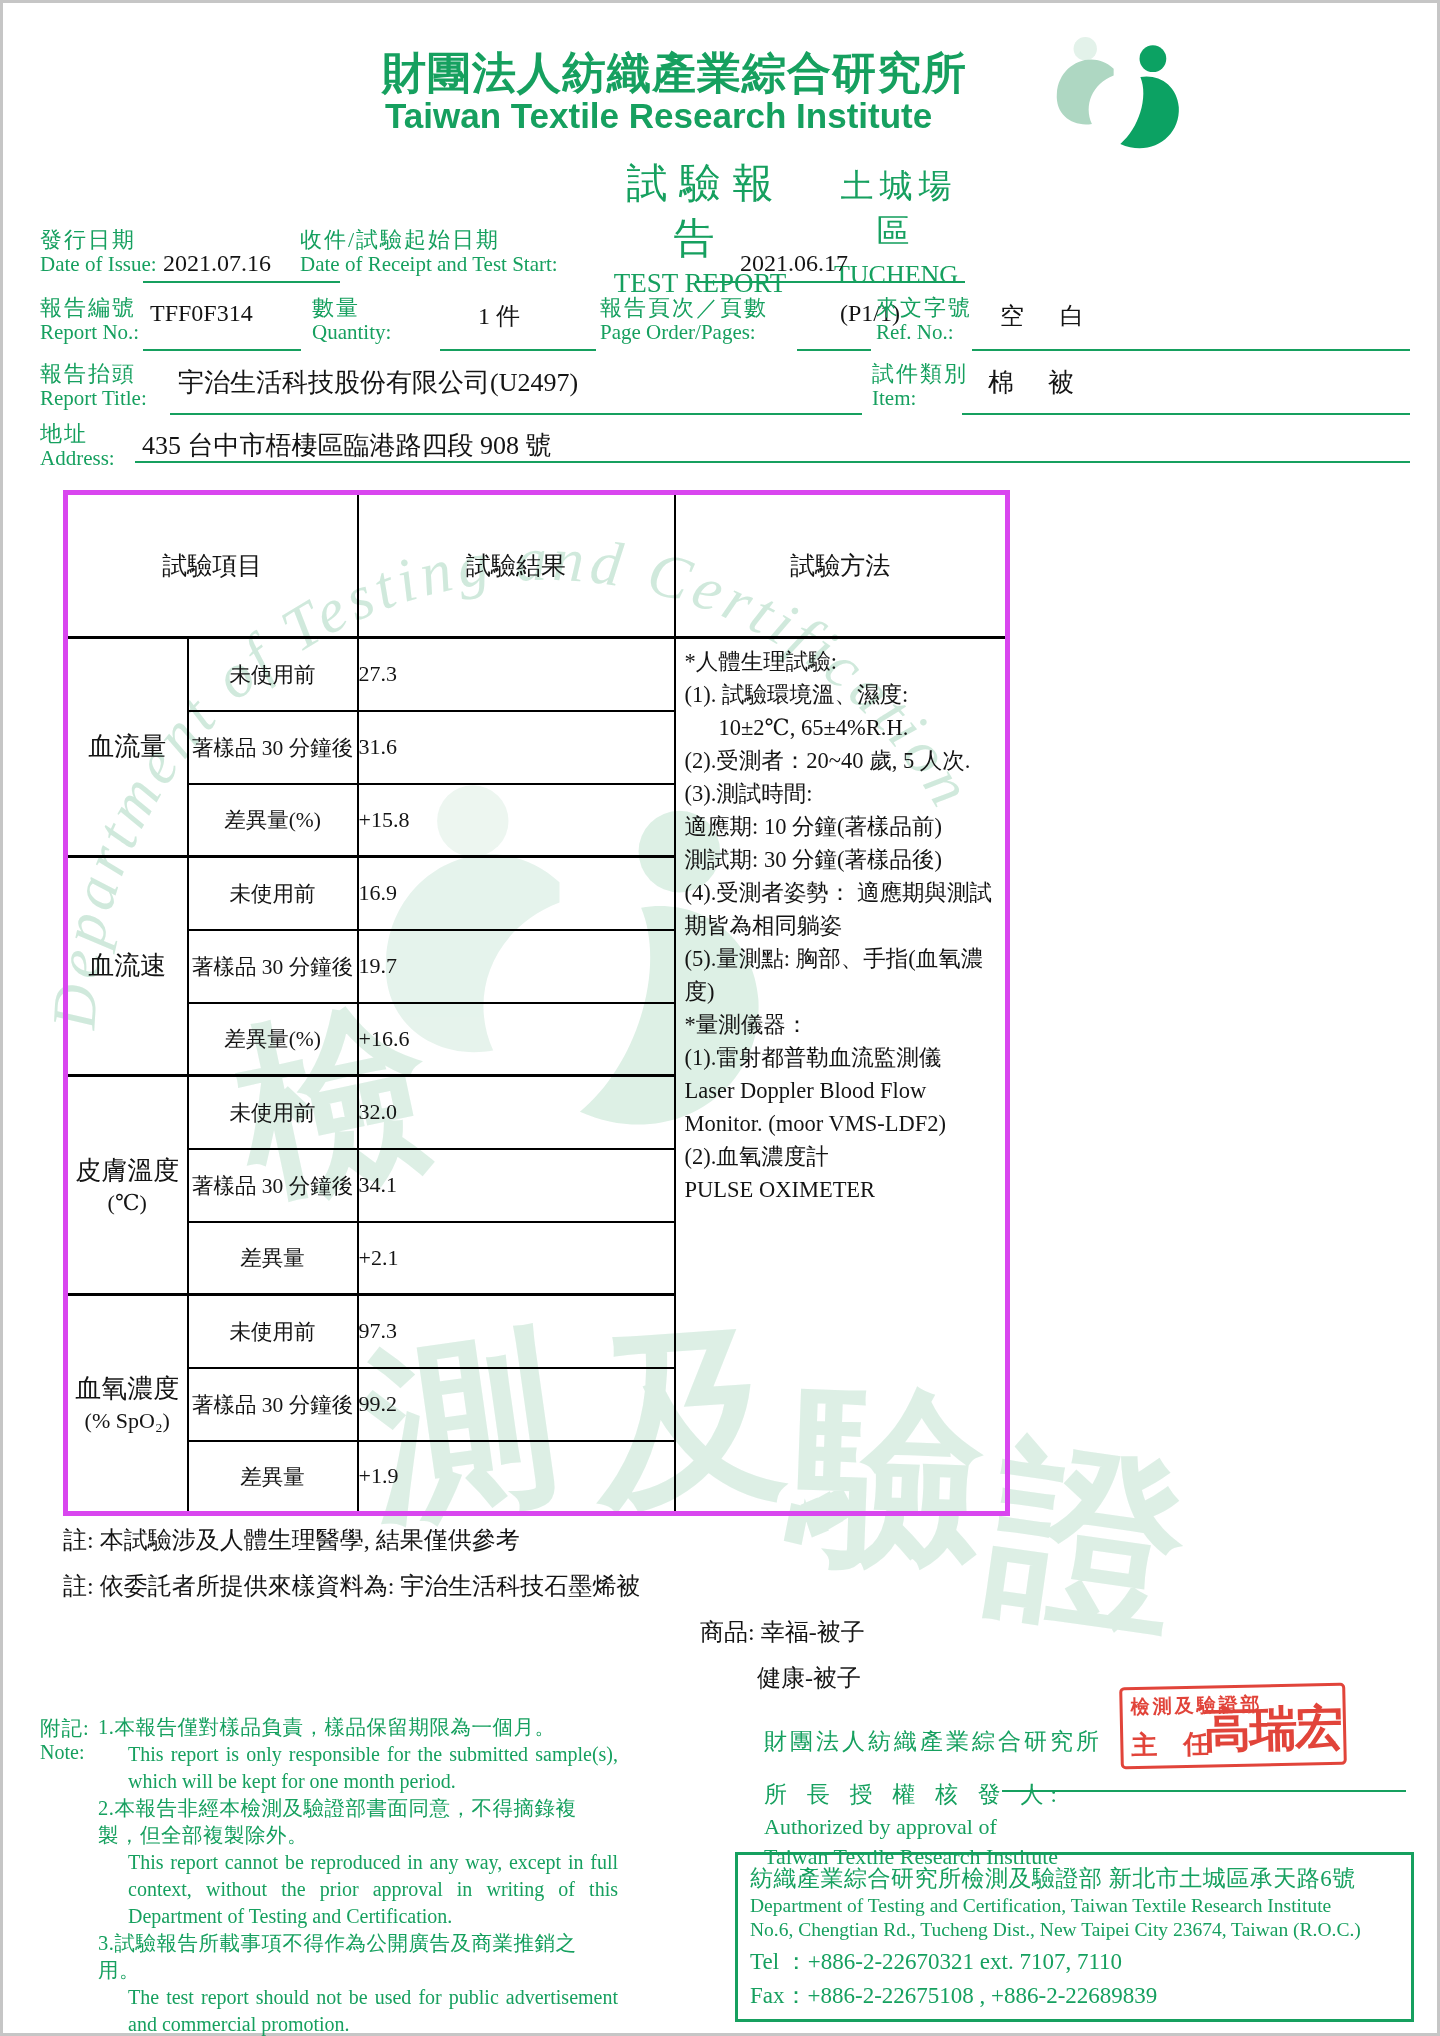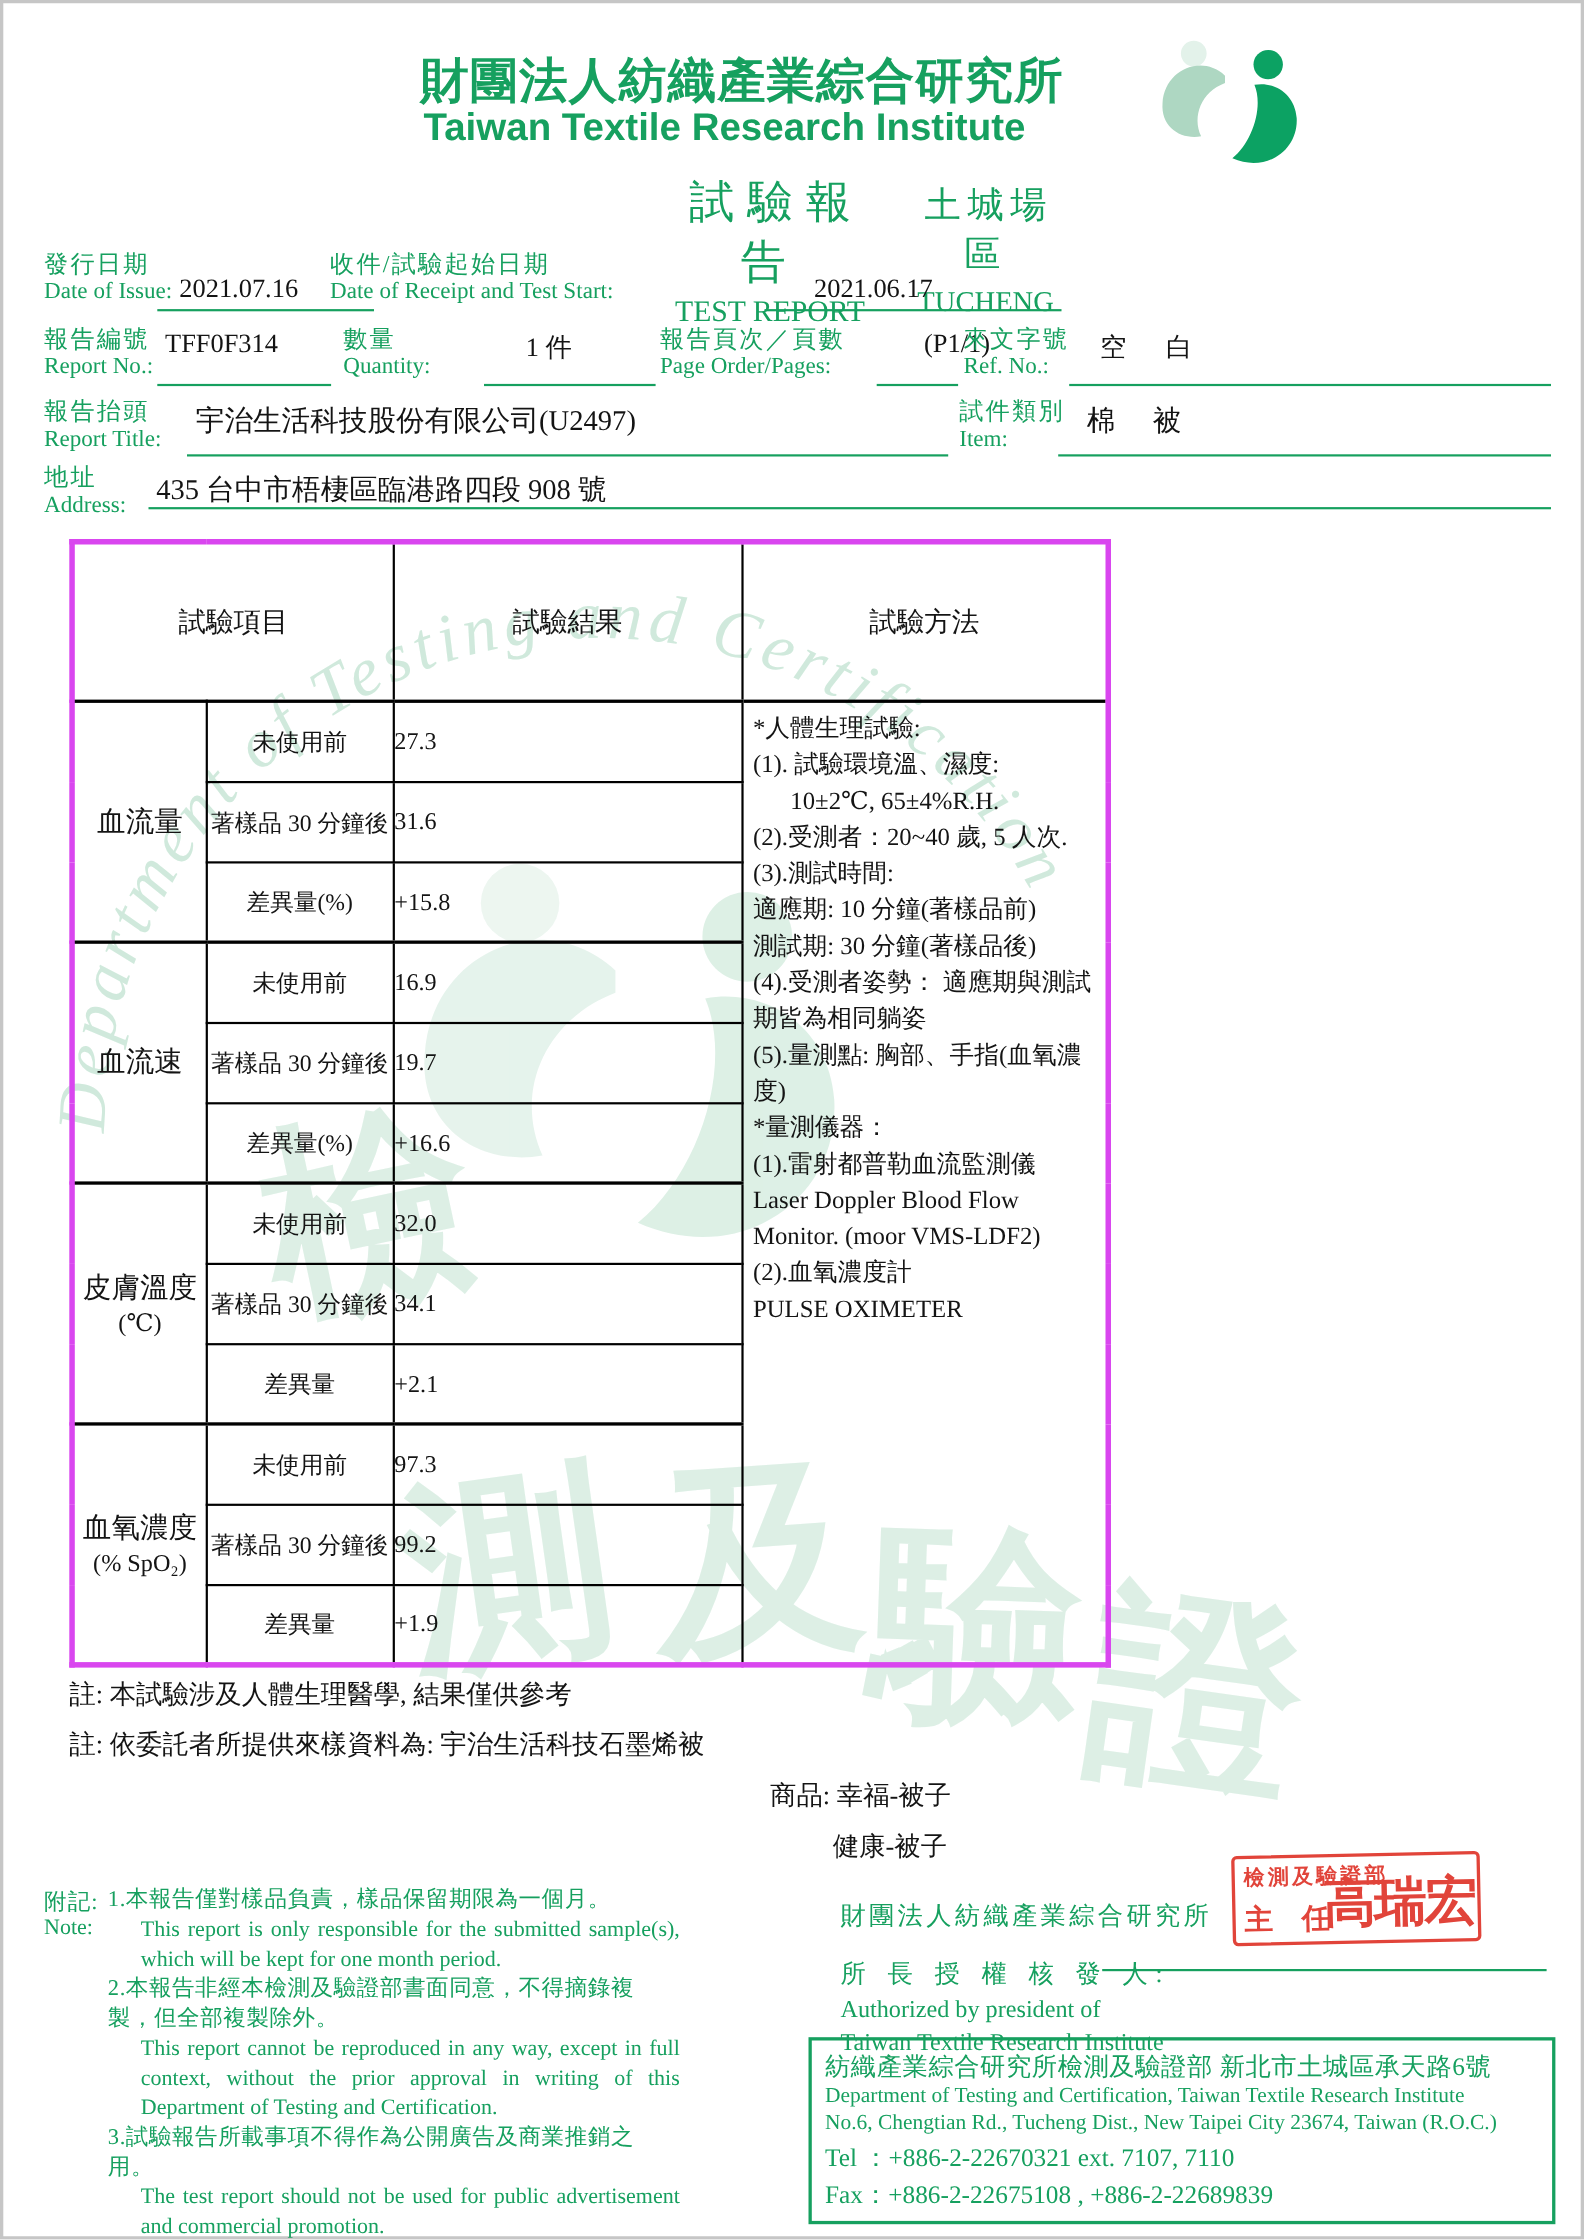--- a/index.html
+++ b/index.html
@@ -293,21 +293,21 @@
     <div class="fn-en">This report is only responsible for the submitted sample(s), which will be kept for one month period.</div>
     <div class="fn-zh">2.本報告非經本檢測及驗證部書面同意，不得摘錄複製，但全部複製除外。</div>
     <div class="fn-en">This report cannot be reproduced in any way, except in full context, without the prior approval in writing of this Department of Testing and Certification.</div>
     <div class="fn-zh">3.試驗報告所載事項不得作為公開廣告及商業推銷之用。</div>
     <div class="fn-en">The test report should not be used for public advertisement and commercial promotion.</div>
   </div>
 
   <div class="abs auth">
     <div class="ar-org">財團法人紡織產業綜合研究所</div>
     <div class="ar-line">所 長 授 權 核 發 人:</div>
-    <div class="ar-en">Authorized by president of</div>
+    <div class="ar-en">Authorized by approval of</div>
     <div class="ar-en">Taiwan Textile Research Institute</div>
   </div>
   <div class="ul abs auth-ul"></div>
 
   <div class="abs stamp">
     <div class="dept">檢測及驗證部</div>
     <div class="title">主　任</div>
     <div class="name">高瑞宏</div>
   </div>
 

